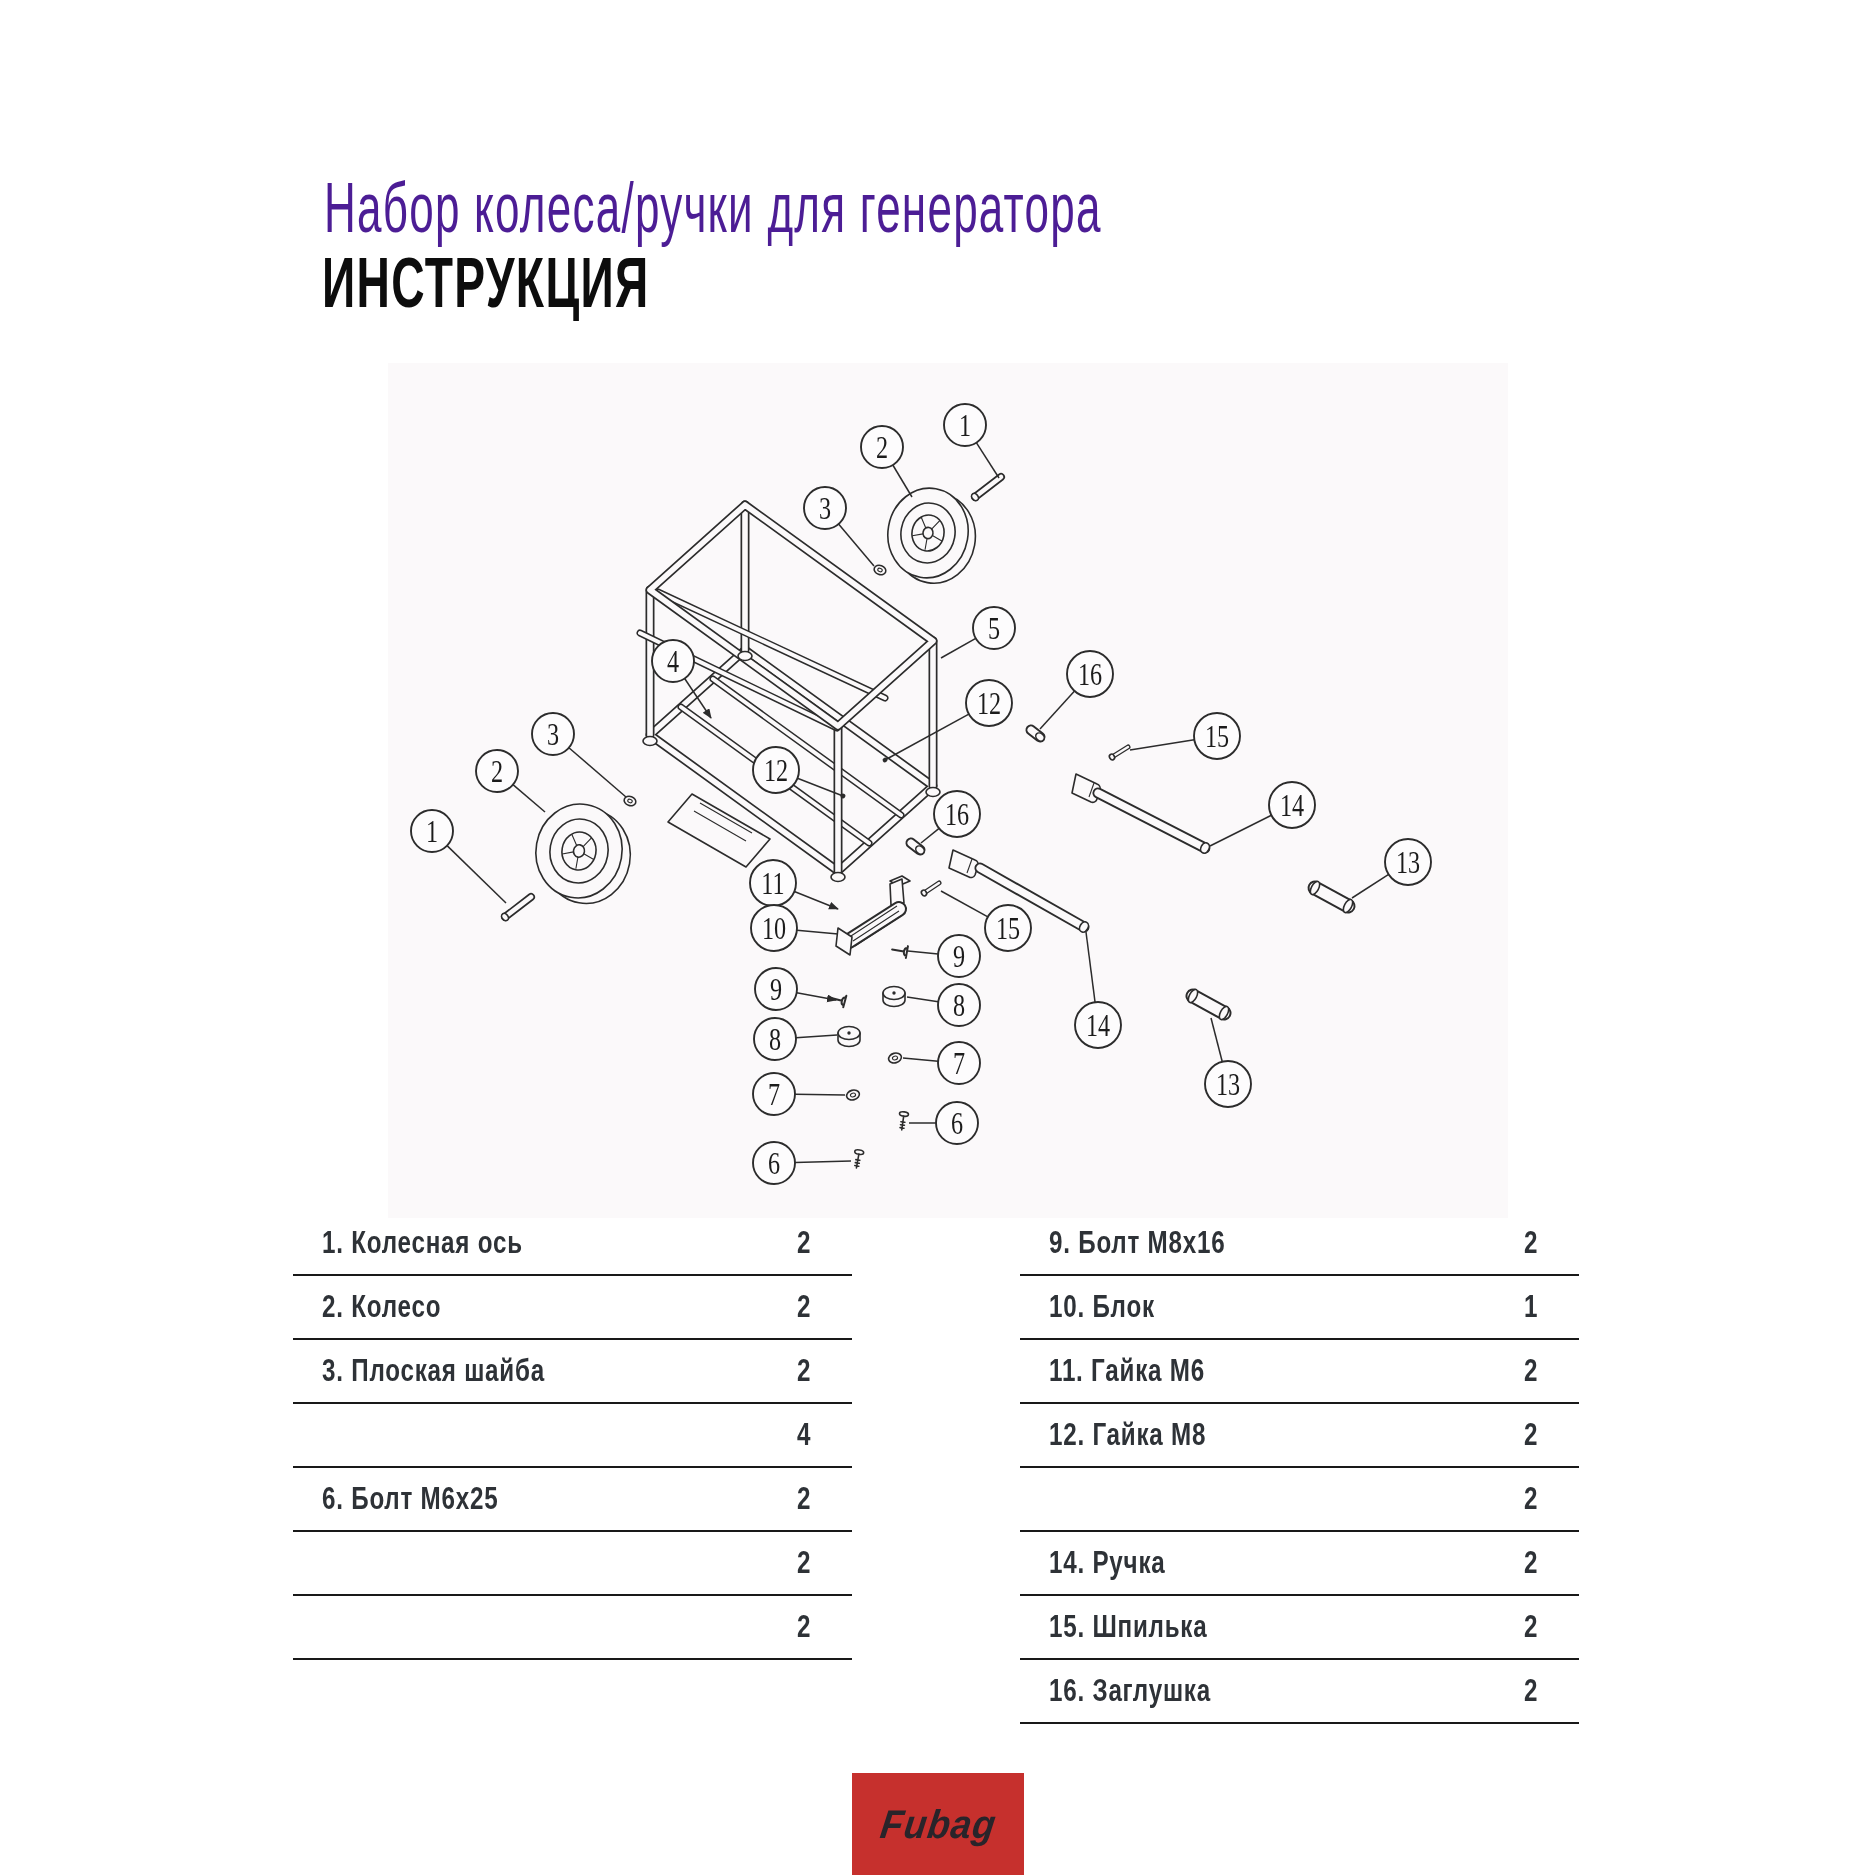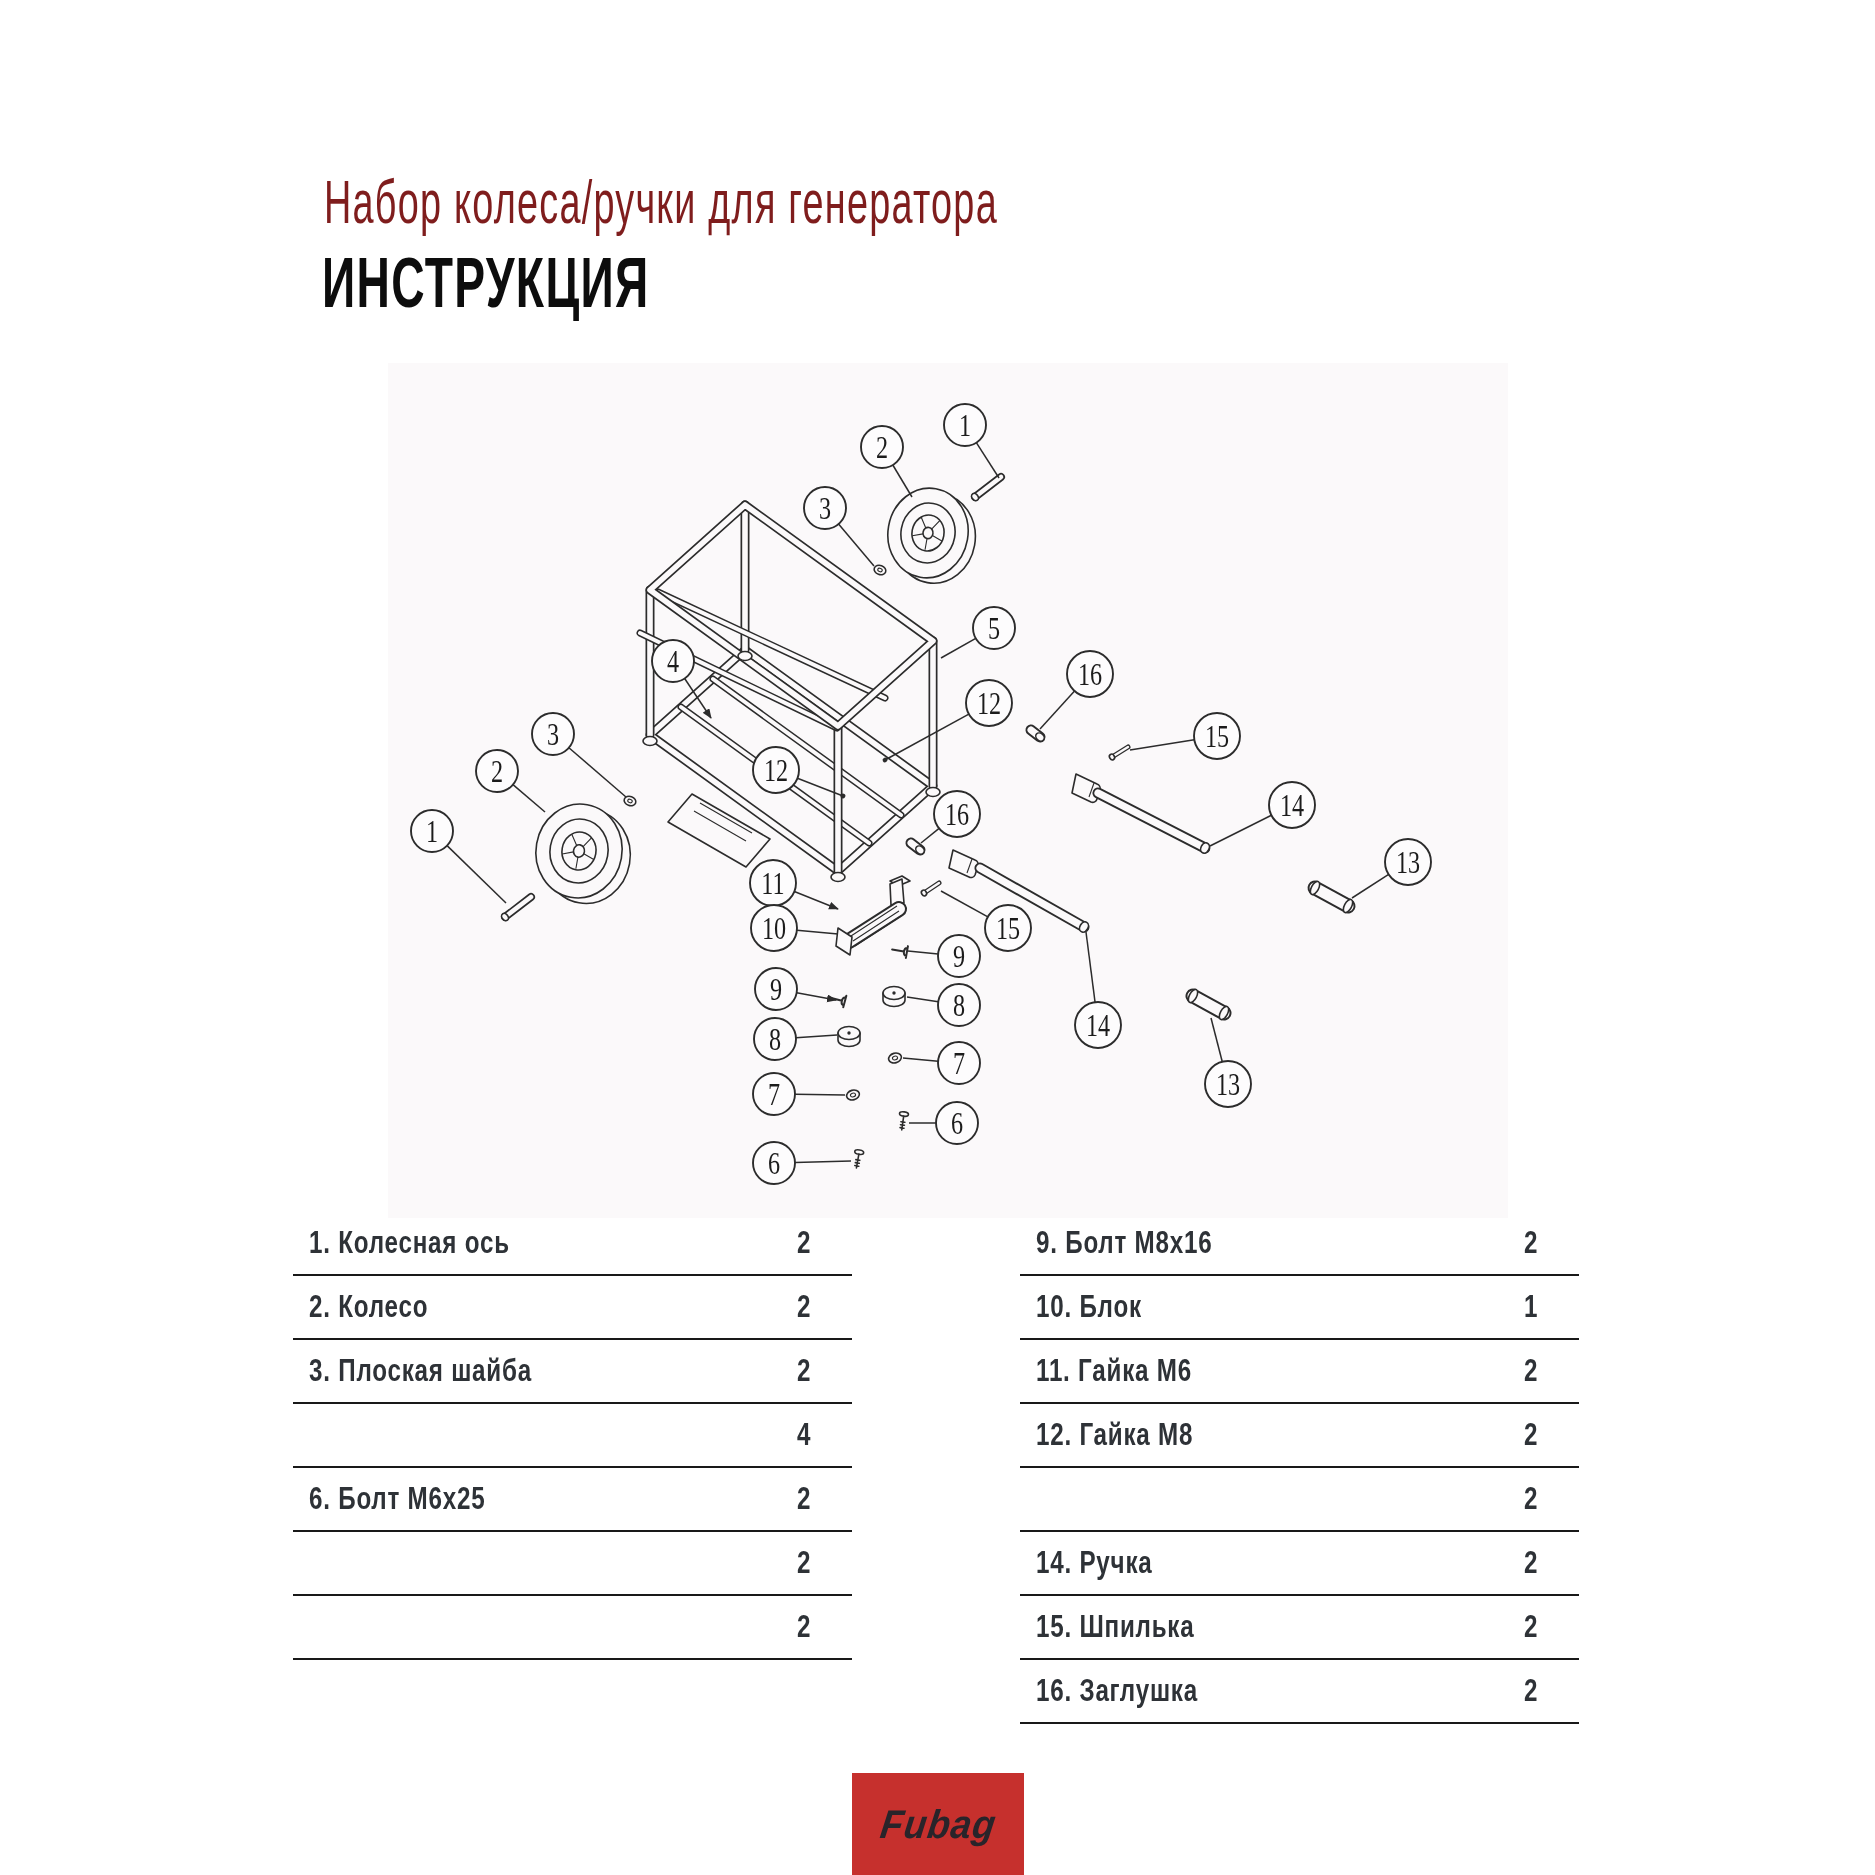--- a/index.html
+++ b/index.html
@@ -4,22 +4,22 @@
 <style>
   html,body{margin:0;padding:0}
   body{
     width:1875px;height:1875px;position:relative;overflow:hidden;
     background:#ffffff;font-family:"Liberation Sans",sans-serif;
   }
   .cond{display:inline-block;white-space:nowrap;transform-origin:0 50%;}
 
   
   .subtitle{
-    position:absolute;left:324px;top:172px;font-size:61px;font-weight:400;
-    color:#7f1d1d;letter-spacing:2px;line-height:1;
+    position:absolute;left:324px;top:172px;font-size:71px;font-weight:400;
+    color:#4c1d95;letter-spacing:2px;line-height:1;
   }
   .subtitle .cond{transform:scaleX(.62);}
   .main-title{
     position:absolute;left:322px;top:248px;font-size:70px;font-weight:800;
     color:#0d0d0d;letter-spacing:2px;line-height:1;
   }
   .main-title .cond{transform:scaleX(.66);}
 
   
   .diagram{
@@ -33,21 +33,21 @@
   .thin{stroke:#2c2c2c;stroke-width:1.1;fill:none}
   .leader{stroke:#2c2c2c;stroke-width:1.5;fill:none}
   .callout-circle{fill:#fdfcfd;stroke:#2c2c2c;stroke-width:1.9}
   .callout-num{font-family:"Liberation Serif",serif;font-size:31px;fill:#1c1c1c;text-anchor:middle}
 
   
   .parts-col{position:absolute;top:1212px;width:559px;}
   .parts-col.left{left:293px;}
   .parts-col.right{left:1020px;}
   .row{position:relative;height:62px;border-bottom:2px solid #191919;}
-  .row-label{position:absolute;left:16px;top:50%;transform:translateY(-50%);}
+  .row-label{position:absolute;left:29px;top:50%;transform:translateY(-50%);}
   .row-qty{position:absolute;left:504px;top:50%;transform:translateY(-50%);}
   .rl,.rq{
     font-size:31px;font-weight:700;color:#2e3237;letter-spacing:1px;
     transform:scaleX(.78);
   }
 
   
   .brand-box{
     position:absolute;left:852px;top:1773px;width:172px;height:102px;
     background:#c6302d;display:flex;align-items:center;justify-content:center;

